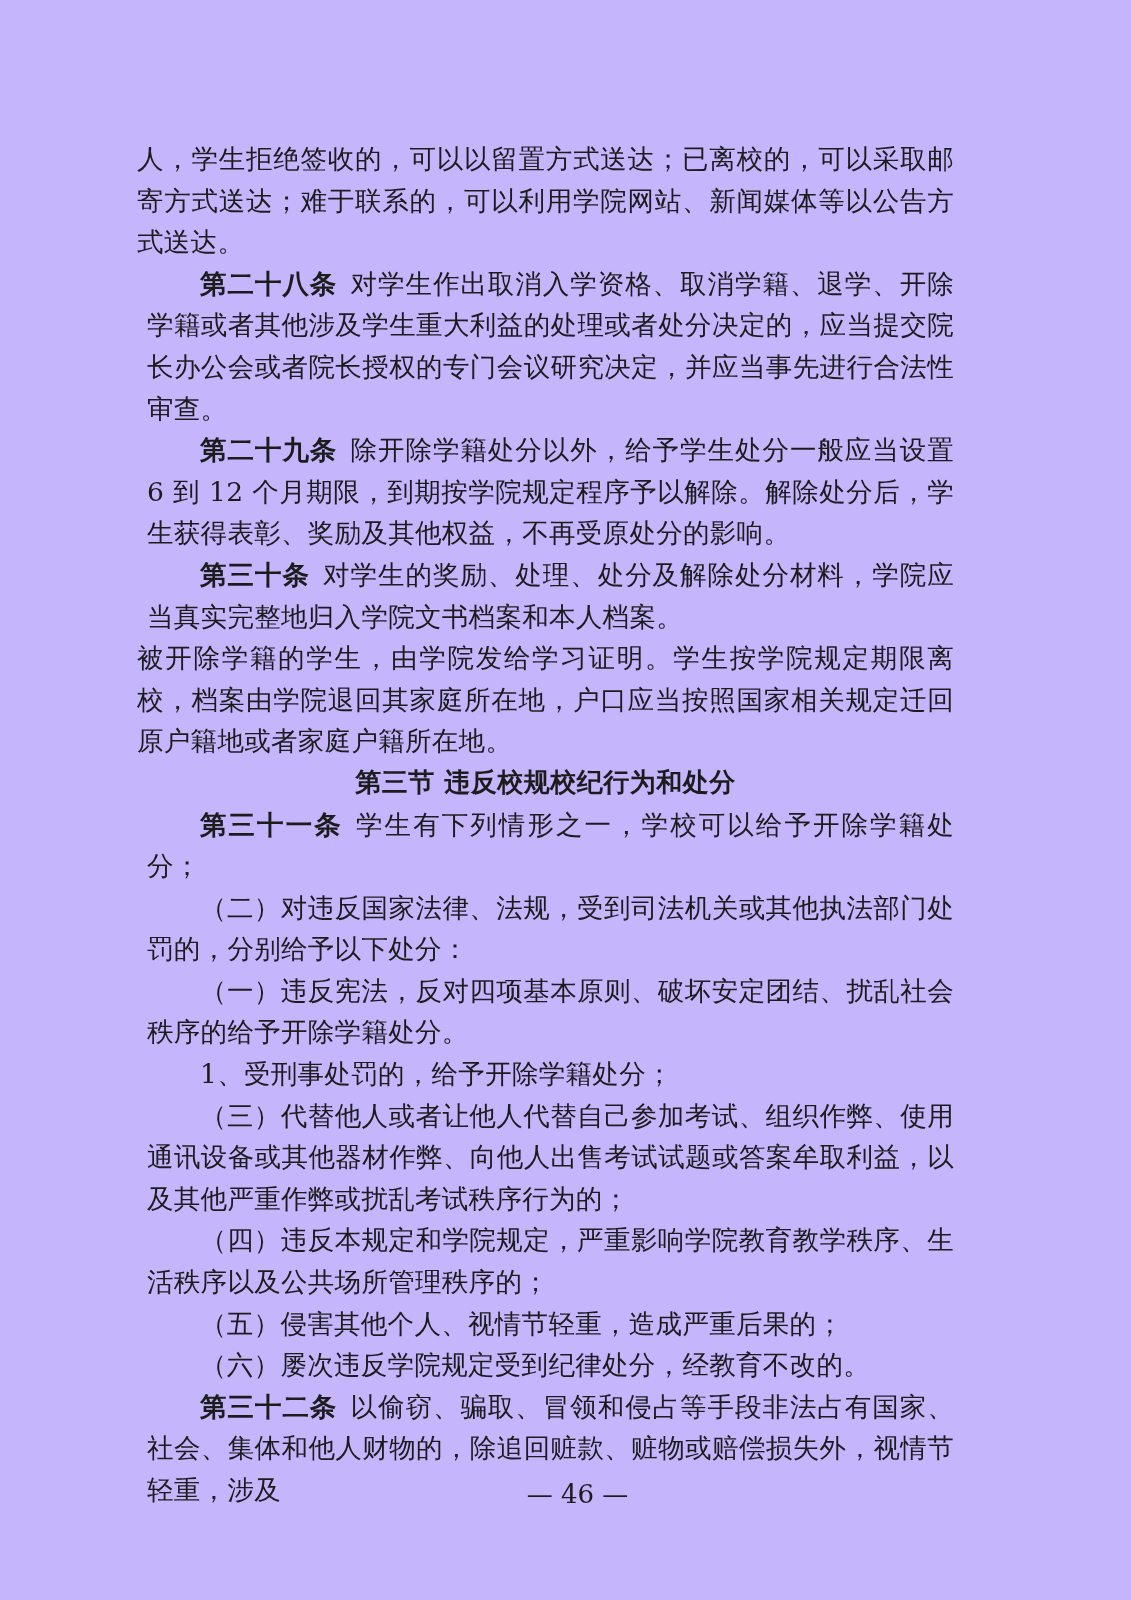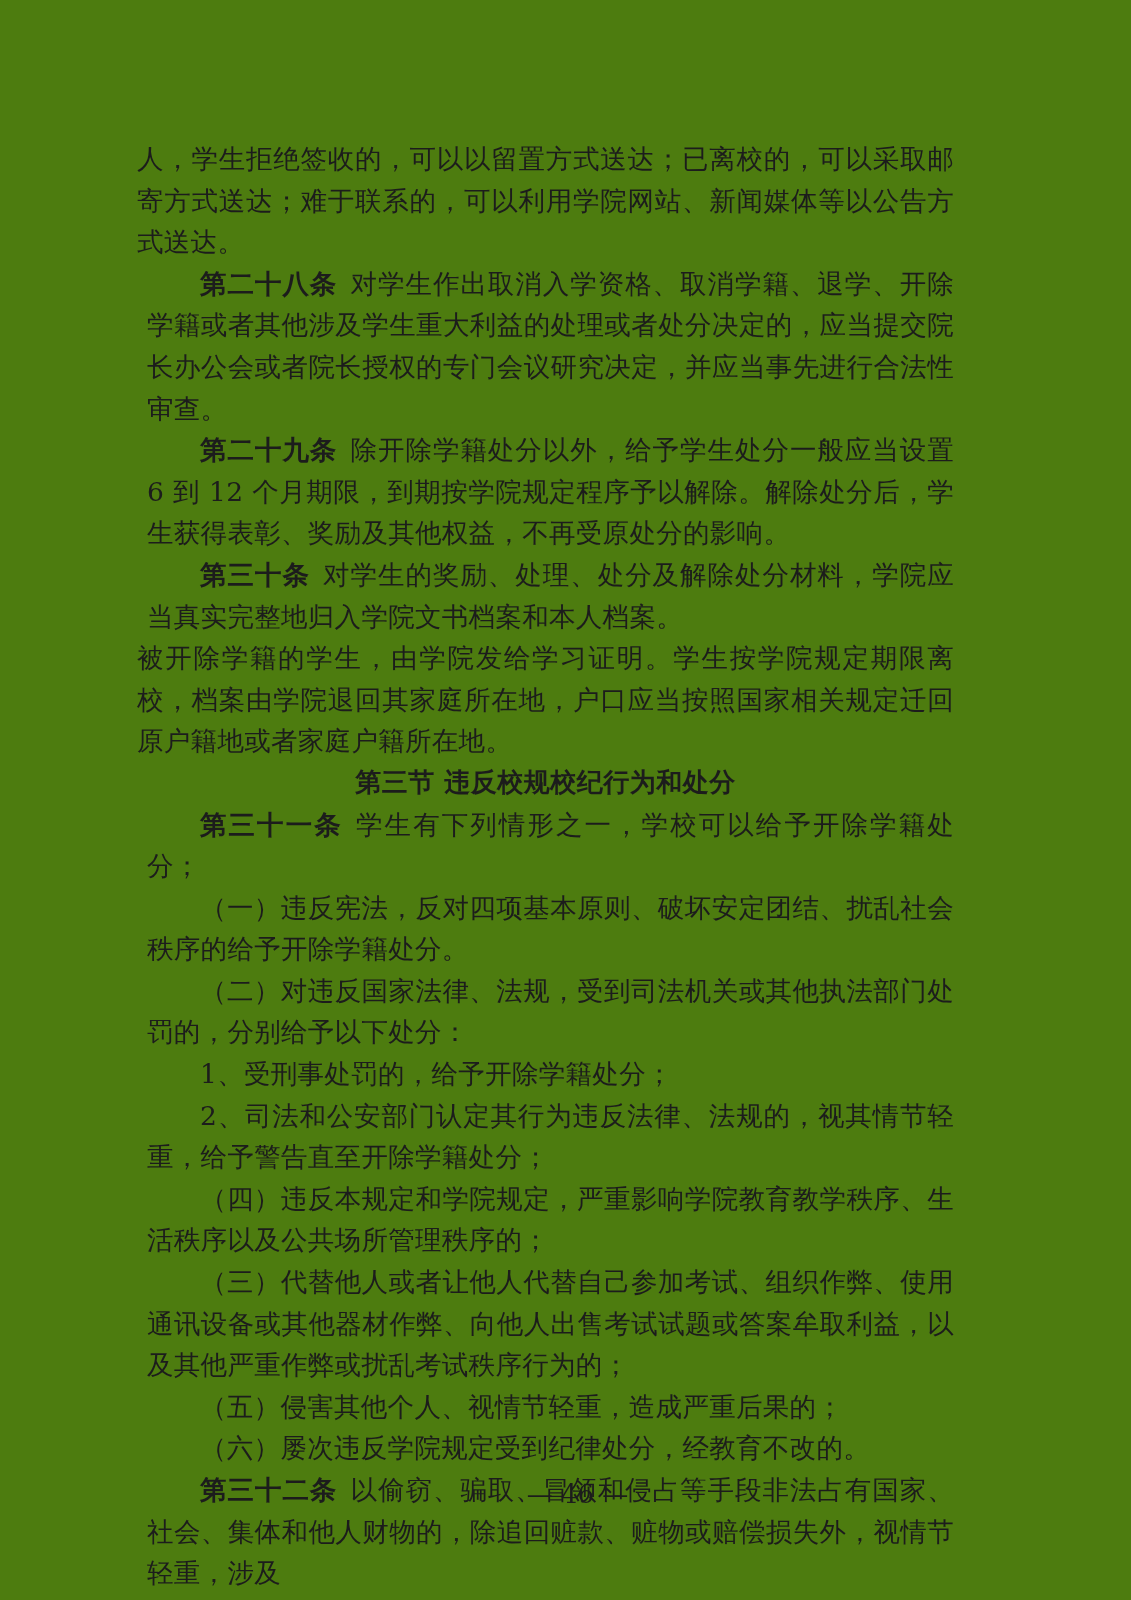--- a/index.html
+++ b/index.html
@@ -14,21 +14,21 @@
     overflow: hidden;
     font-family: "DejaVu Serif", "Liberation Serif", serif;
     color: #1c1c1c;
   }
   .doc-page {
     position: absolute;
     left: 0;
     top: 0;
     width: 1131px;
     height: 1600px;
-    background: #4d7c0f;
+    background: #c4b5fd;
   }
   .text-column {
     position: absolute;
     left: 137px;
     top: 138px;
     width: 817px;
   }
   .para {
     margin: 0;
     font-size: 26.5px;
@@ -79,31 +79,30 @@
     <p class="para indent"><b class="lead">第二十九条</b><span>除开除学籍处分以外，给予学生处分一般应当设置 6 到 12 个月期限，到期按学院规定程序予以解除。解除处分后，学生获得表彰、奖励及其他权益，不再受原处分的影响。</span></p>
 
     <p class="para indent"><b class="lead">第三十条</b><span>对学生的奖励、处理、处分及解除处分材料，学院应当真实完整地归入学院文书档案和本人档案。</span></p>
 
     <p class="para"><b class="lead"></b><span>被开除学籍的学生，由学院发给学习证明。学生按学院规定期限离校，档案由学院退回其家庭所在地，户口应当按照国家相关规定迁回原户籍地或者家庭户籍所在地。</span></p>
 
     <h2 class="section-heading">第三节 违反校规校纪行为和处分</h2>
 
     <p class="para indent"><b class="lead">第三十一条</b><span>学生有下列情形之一，学校可以给予开除学籍处分；</span></p>
 
+    <p class="para indent"><b class="lead"></b><span>（二）对违反国家法律、法规，受到司法机关或其他执法部门处罚的，分别给予以下处分：</span></p>
+
     <p class="para indent"><b class="lead"></b><span>（一）违反宪法，反对四项基本原则、破坏安定团结、扰乱社会秩序的给予开除学籍处分。</span></p>
-
-    <p class="para indent"><b class="lead"></b><span>（二）对违反国家法律、法规，受到司法机关或其他执法部门处罚的，分别给予以下处分：</span></p>
 
     <p class="para indent"><b class="lead"></b><span>1、受刑事处罚的，给予开除学籍处分；</span></p>
 
-    <p class="para indent"><b class="lead"></b><span>2、司法和公安部门认定其行为违反法律、法规的，视其情节轻重，给予警告直至开除学籍处分；</span></p>
+
+    <p class="para indent"><b class="lead"></b><span>（三）代替他人或者让他人代替自己参加考试、组织作弊、使用通讯设备或其他器材作弊、向他人出售考试试题或答案牟取利益，以及其他严重作弊或扰乱考试秩序行为的；</span></p>
 
     <p class="para indent"><b class="lead"></b><span>（四）违反本规定和学院规定，严重影响学院教育教学秩序、生活秩序以及公共场所管理秩序的；</span></p>
-
-    <p class="para indent"><b class="lead"></b><span>（三）代替他人或者让他人代替自己参加考试、组织作弊、使用通讯设备或其他器材作弊、向他人出售考试试题或答案牟取利益，以及其他严重作弊或扰乱考试秩序行为的；</span></p>
 
     <p class="para indent"><b class="lead"></b><span>（五）侵害其他个人、视情节轻重，造成严重后果的；</span></p>
 
     <p class="para indent"><b class="lead"></b><span>（六）屡次违反学院规定受到纪律处分，经教育不改的。</span></p>
 
     <p class="para indent"><b class="lead">第三十二条</b><span>以偷窃、骗取、冒领和侵占等手段非法占有国家、社会、集体和他人财物的，除追回赃款、赃物或赔偿损失外，视情节轻重，涉及</span></p>
 
   </div>
 
   <div class="page-footer">— 46 —</div>

